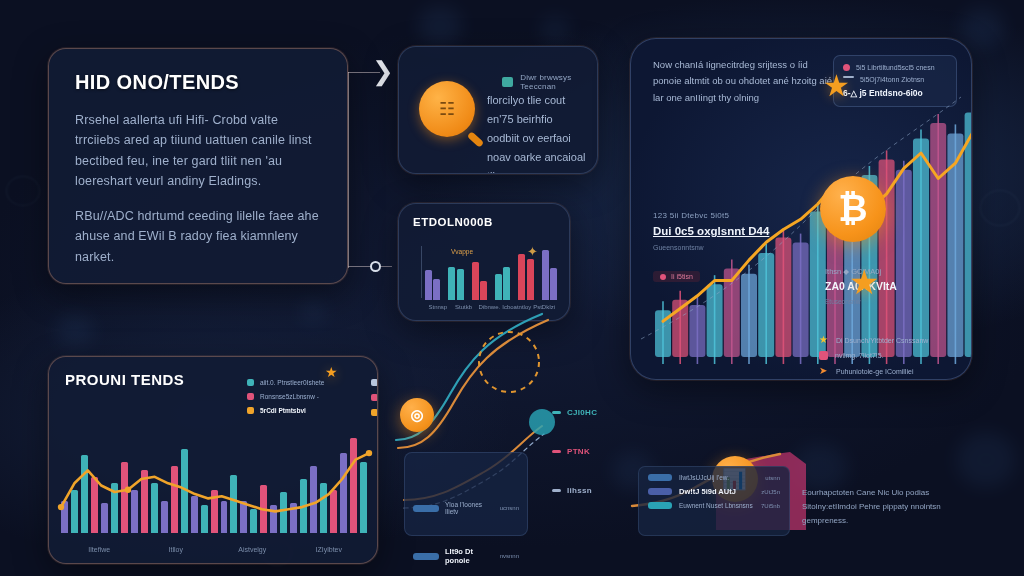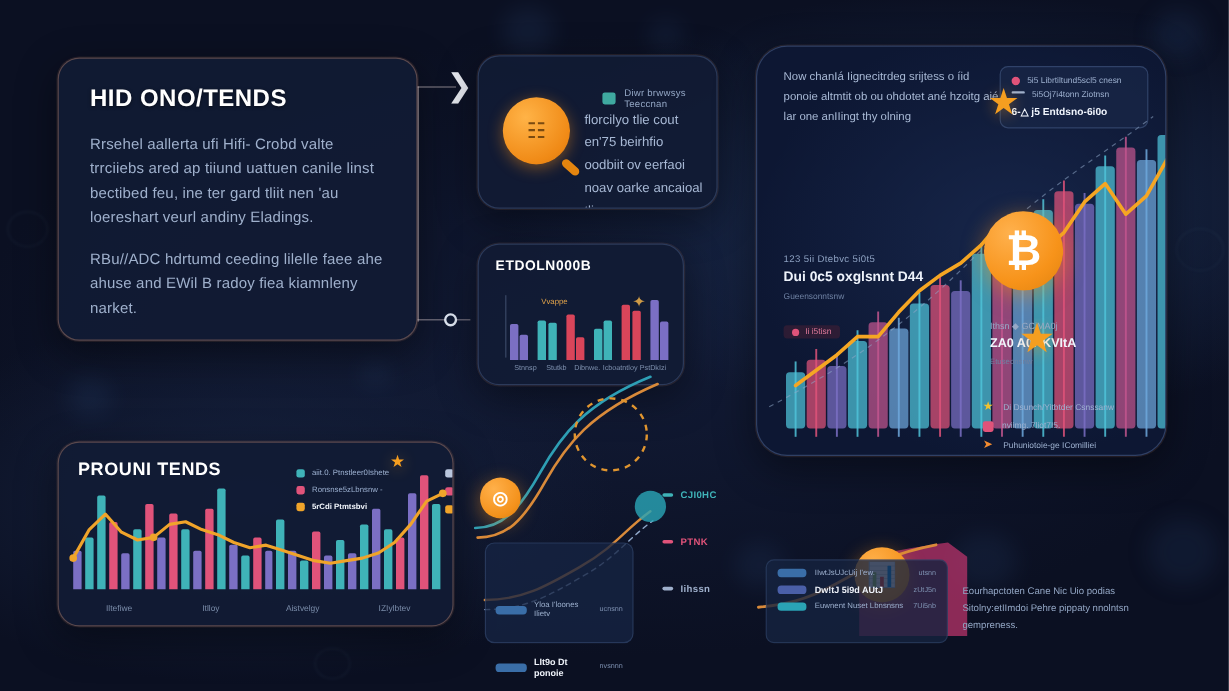--- a/index.html
+++ b/index.html
@@ -86,21 +86,21 @@
 
   
   #crypto { left:630px; top:38px; width:342px; height:342px;
             border-radius:26px;
             background: radial-gradient(ellipse at 62% 48%, #17264a 0%, #0d1733 72%);
             border:1px solid rgba(130,160,215,.30); }
   .cpNote { position:absolute; left:22px; top:18px; width:180px;
             font-size:9.5px; line-height:1.72; color:#a9bad6; }
   .cpStat { position:absolute; left:22px; top:172px; width:150px; }
   .cpStat .s1 { font-size:8px; color:#8ca0c0; letter-spacing:.3px; }
-  .cpStat .s2 { font-size:11.5px; font-weight:800; color:#eef3fb; margin-top:5px; }
+  .cpStat .s2 { font-size:11.5px; font-weight:800; color:#eef3fb; margin-top:5px;text-decoration:underline; }
   .cpStat .s3 { font-size:7px; color:#6e81a2; margin-top:7px; }
   .cpLegendCard {
     position:absolute; right:14px; top:16px; width:124px; padding:8px 9px;
     background:rgba(24,38,70,.80); border:1px solid rgba(120,150,205,.28);
     border-radius:7px;
   }
   .cpLegendCard .r { display:flex; align-items:flex-start; gap:6px; margin-bottom:5px; }
   .cpLegendCard .r:last-child { margin-bottom:0; }
   .cpLegendCard .t { font-size:7px; color:#9db0cf; }
   .cpLegendCard .t.b { font-size:8.5px; font-weight:800; color:#f0f5fd; }
@@ -123,21 +123,21 @@
           filter: drop-shadow(0 2px 6px rgba(245,158,32,.45)); }
   .btcLogo {
     position:absolute; left:820px; top:176px; width:66px; height:66px; border-radius:50%;
     background: radial-gradient(circle at 33% 28%, #ffb14d, #f7931a 62%, #e0820f);
     box-shadow:0 4px 18px rgba(247,147,26,.5);
     display:flex; align-items:center; justify-content:center;
     color:#fff; font-size:36px; font-weight:700; z-index:6;
   }
 
   
-  #trends { left:48px; top:368px; width:330px; height:154px; padding:14px 16px; }
+  #trends { left:48px; top:356px; width:330px; height:208px; padding:14px 16px; }
   #trends h2 { font-size:15px; font-weight:800; color:#fff; letter-spacing:.5px; }
   .trLeg { position:absolute; left:198px; top:22px; width:120px; }
   .trLeg .r { display:flex; align-items:center; gap:6px; margin-bottom:7px; }
   .trLeg .t { font-size:6.5px; color:#9cb0d0; }
   .trLeg .t.hl { color:#f2f6fc; font-weight:700; }
   .trLeg2 { position:absolute; left:322px; top:22px; width:60px; }
   .trLeg2 .r { display:flex; align-items:center; gap:5px; margin-bottom:8px; }
   .trPlot { position:absolute; left:12px; right:10px; bottom:30px; height:108px;
             display:flex; align-items:flex-end; gap:3px; }
   .trBar { flex:1; border-radius:1.5px 1.5px 0 0; }

